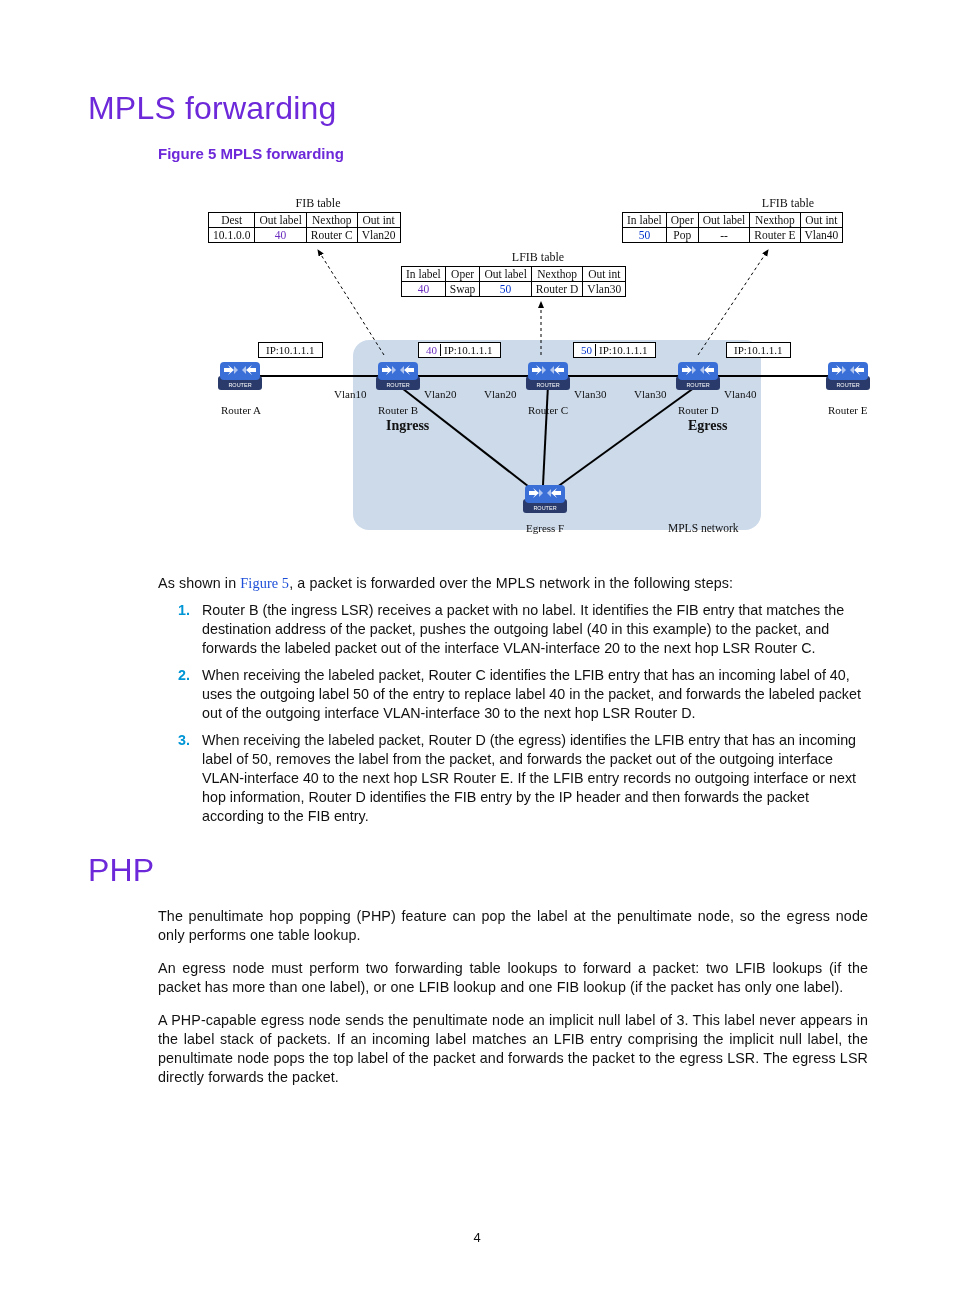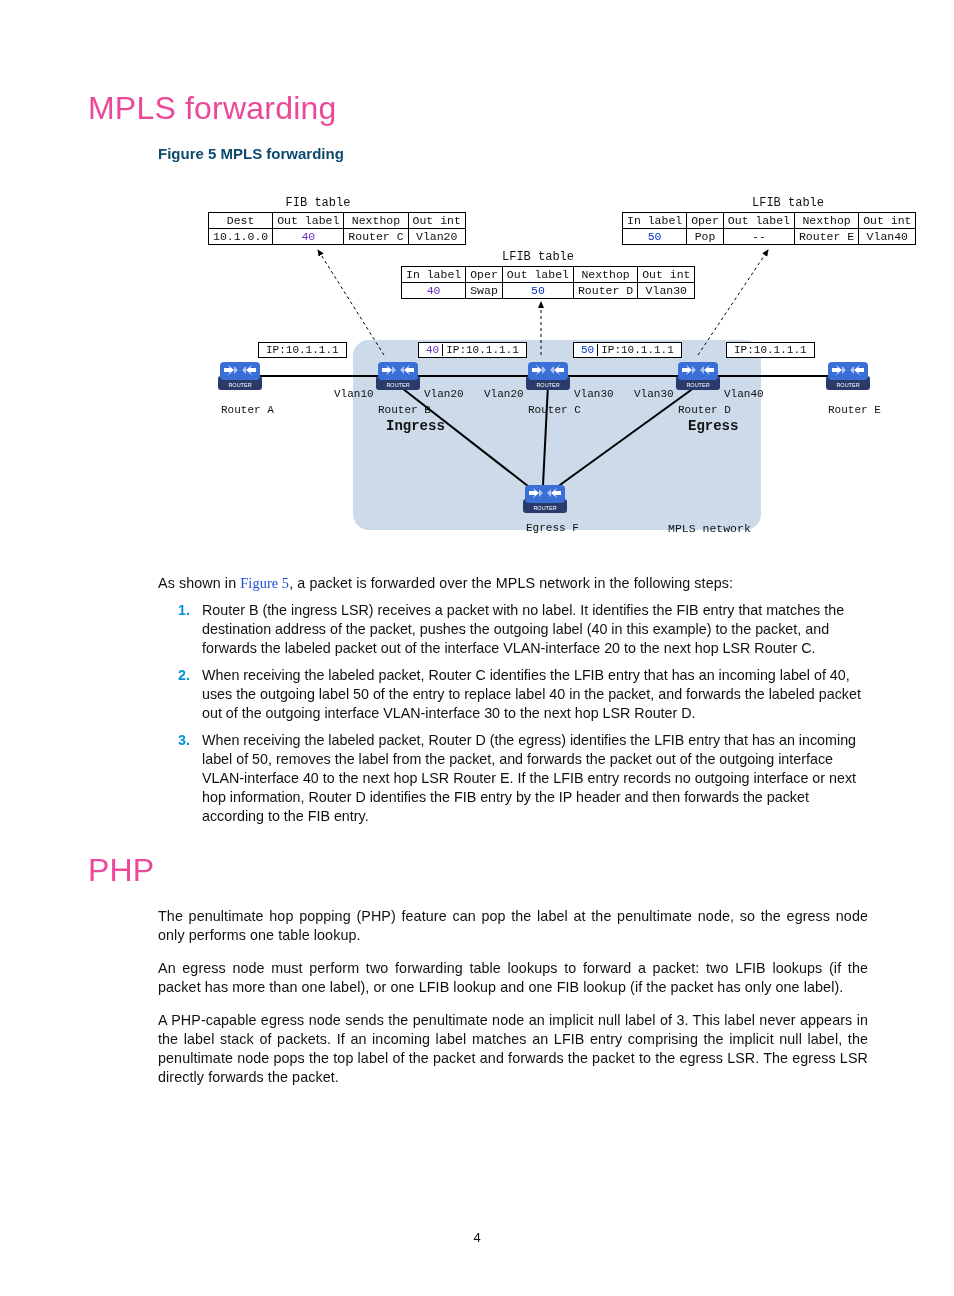--- a/index.html
+++ b/index.html
@@ -15,38 +15,38 @@
   }
   .page {
     position: absolute;
     left: 88px;
     top: 90px;
     width: 780px;
   }
   h1.section {
     font-family: "Segoe UI Light", "Helvetica Neue", Arial, sans-serif;
     font-weight: 300;
-    color: #ec4899;
+    color: #6d28d9;
     font-size: 32px;
     margin: 0 0 18px 0;
     letter-spacing: .2px;
   }
   .fig-caption {
-    color: #0c4a6e;
+    color: #6d28d9;
     font-weight: 600;
     font-size: 15px;
     margin: 10px 0 8px 70px;
   }
   
   .diagram {
     position: relative;
     width: 740px;
     height: 370px;
     margin-left: 40px;
-    font-family: Liberation Mono, monospace;
+    font-family: Liberation Serif, serif;
     font-size: 12px;
     margin-top: 28px;
   }
   .mpls-bg {
     position: absolute;
     left: 225px;
     top: 150px;
     width: 408px;
     height: 190px;
     background: #ccdaea;

